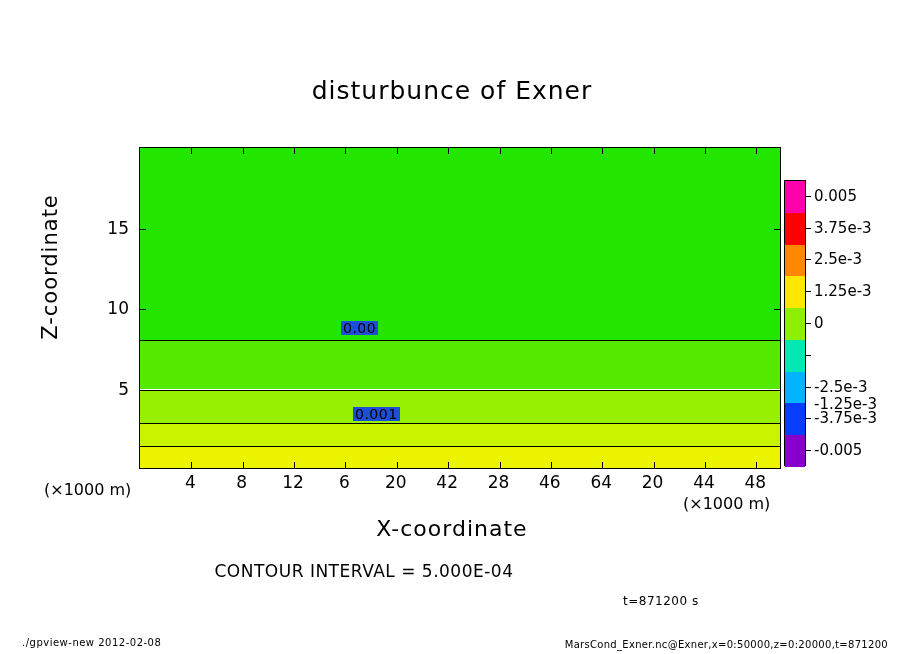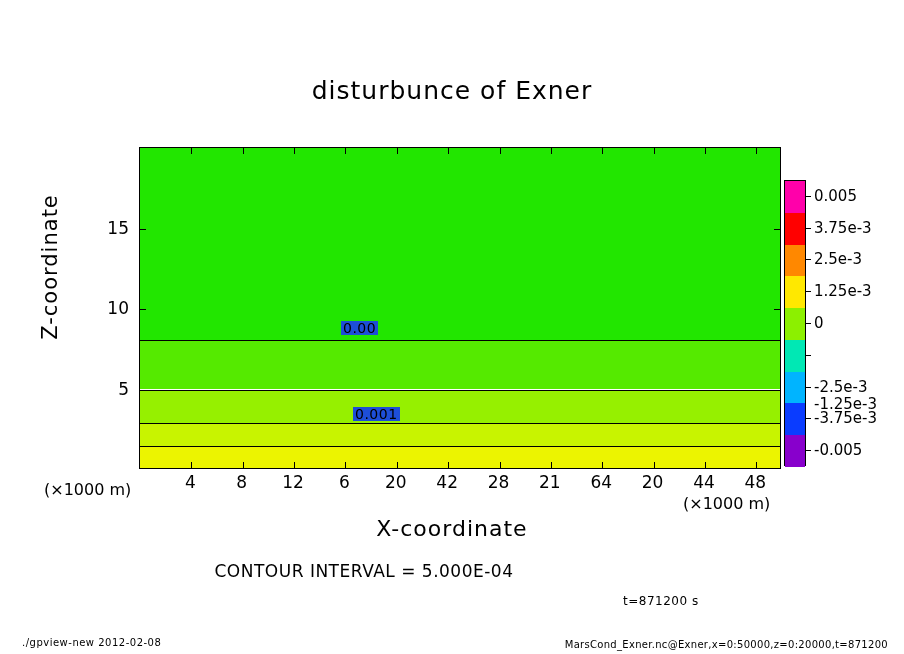--- a/index.html
+++ b/index.html
@@ -267,21 +267,21 @@
     <div class="cb-cell" style="top: 254.222px; height: 31.7778px; background: rgb(136, 0, 204);"></div>
   </div>
 
 <div class="xticklabel" style="left: 170.36px;">4</div>
 <div class="xticklabel" style="left: 221.72px;">8</div>
 <div class="xticklabel" style="left: 273.08px;">12</div>
 <div class="xticklabel" style="left: 324.44px;">6</div>
 <div class="xticklabel" style="left: 375.8px;">20</div>
 <div class="xticklabel" style="left: 427.16px;">42</div>
 <div class="xticklabel" style="left: 478.52px;">28</div>
-<div class="xticklabel" style="left: 529.88px;">21</div>
+<div class="xticklabel" style="left: 529.88px;">46</div>
 <div class="xticklabel" style="left: 581.24px;">64</div>
 <div class="xticklabel" style="left: 632.6px;">20</div>
 <div class="xticklabel" style="left: 683.96px;">44</div>
 <div class="xticklabel" style="left: 735.32px;">48</div>
 <div class="yticklabel" style="top: 378.5px;">5</div>
 <div class="yticklabel" style="top: 298px;">10</div>
 <div class="yticklabel" style="top: 217.5px;">15</div>
 <div class="cb-tick" style="top: 195.889px;"></div>
 <div class="cb-label" style="top: 186.889px;">0.005</div>
 <div class="cb-tick" style="top: 227.667px;"></div>

